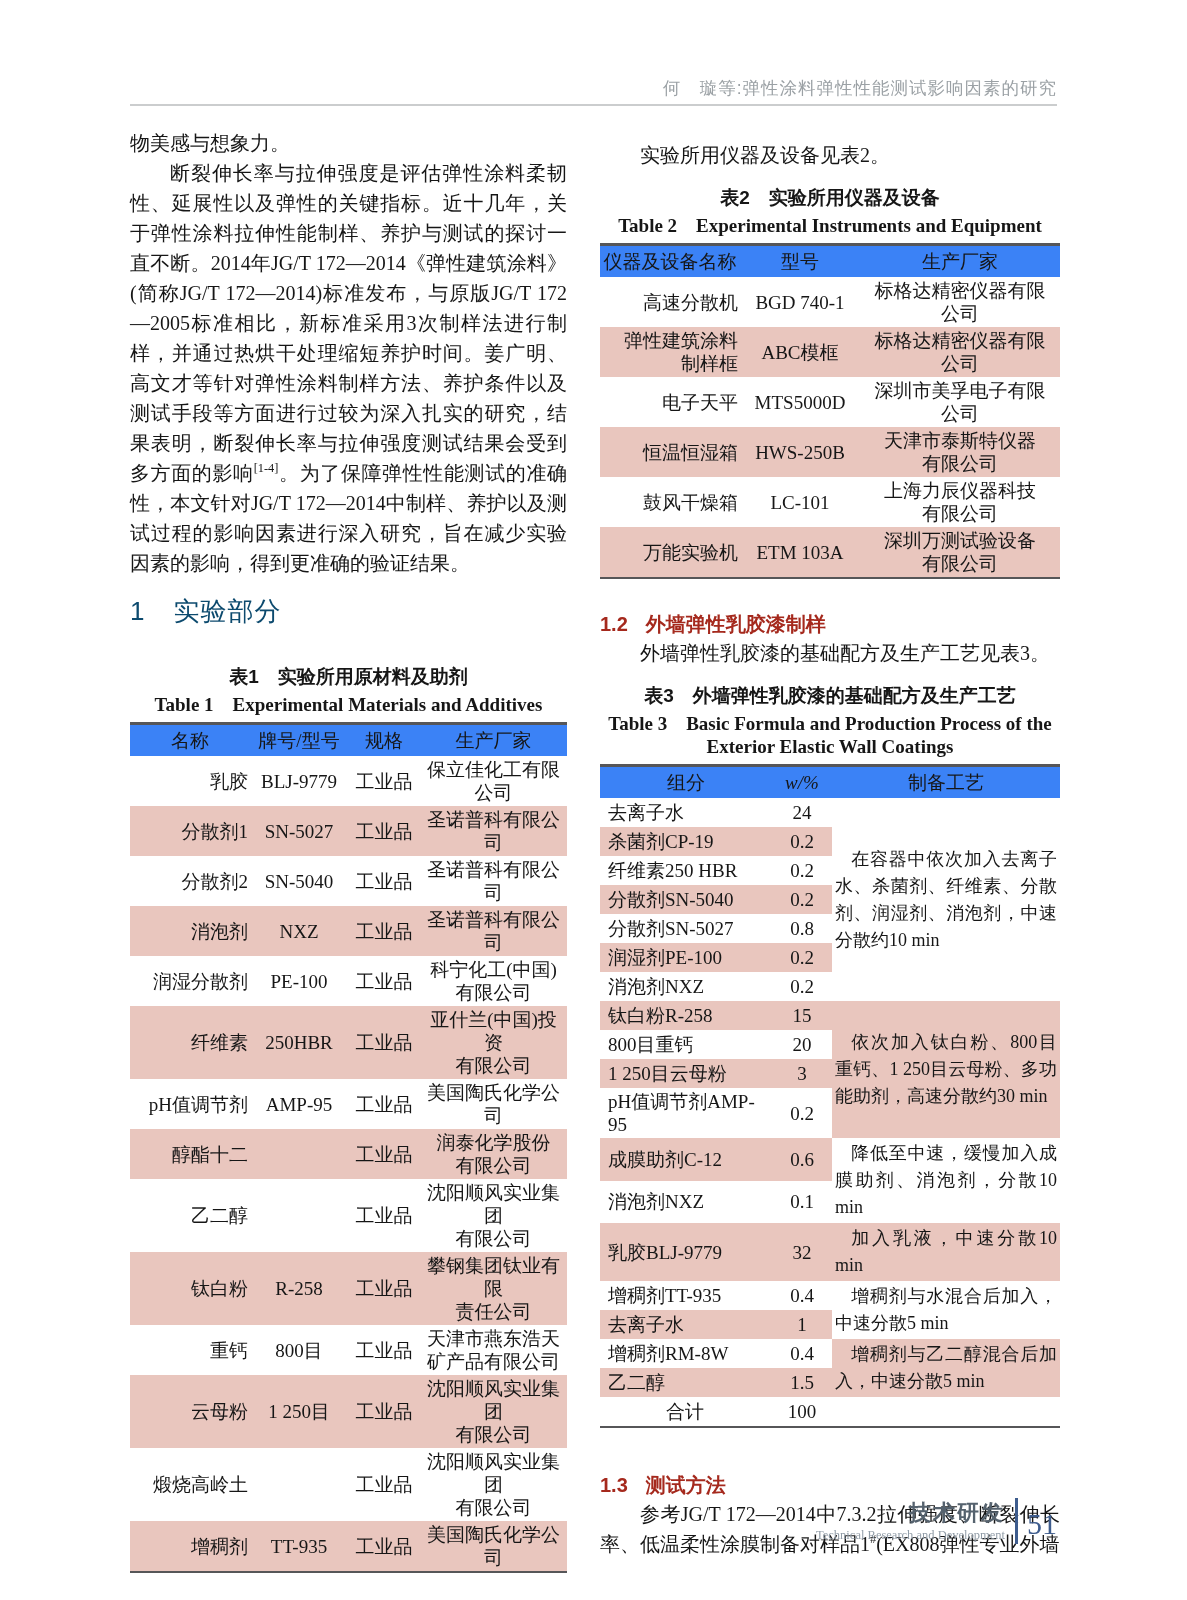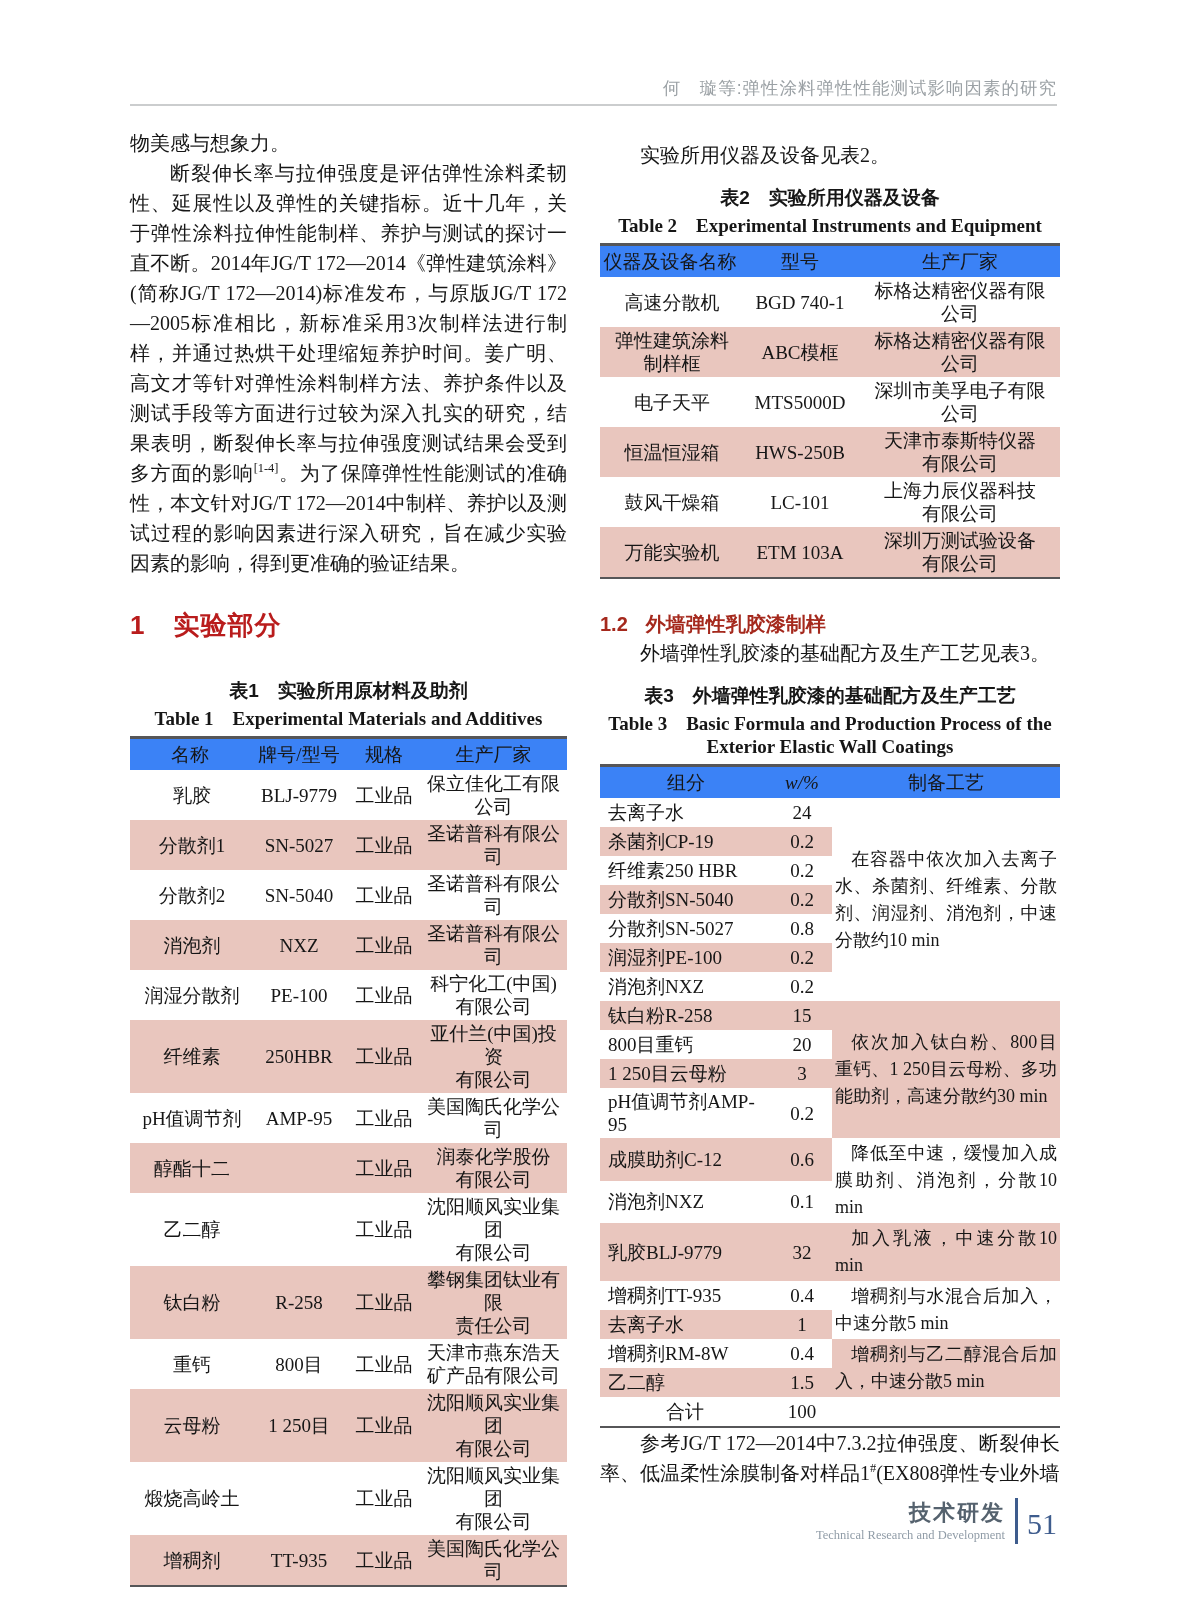--- a/index.html
+++ b/index.html
@@ -17,22 +17,22 @@
 
   .col { position:absolute; top:128px; }
   #colL { left:130px; width:437px; }
   #colR { left:600px; width:460px; }
 
   p.body { font-size:20px; line-height:30px; text-align:justify; margin:0; }
   .indent { text-indent:2em; }
   sup { font-size:0.62em; vertical-align:super; line-height:0;margin-top:12px; }
 
   .sec1 {
-    margin:30px 0 0 0; color:#b91c1c; font-family:"Liberation Sans","DejaVu Sans",sans-serif;
-    font-size:26px; font-weight:bold; letter-spacing:1px;
+    margin:16px 0 0 0; color:#0c4a6e; font-family:"Liberation Sans","DejaVu Sans",sans-serif;
+    font-size:26px; font-weight:normal; letter-spacing:1px;
   }
   .sec1 .num { margin-right:28px; }
   .sec2 {
     margin:12px 0 0 0; color:#a5291d; font-family:"Liberation Sans","DejaVu Sans",sans-serif;
     font-size:20px; font-weight:bold;
   }
   .sec2 .num { margin-right:18px; }
   .afterhead { margin-top:5px; }
 
   .capwrap { text-align:center; margin-top:36px; }
@@ -45,21 +45,21 @@
     border-collapse:collapse; table-layout:fixed; width:100%;
     border-top:3px solid #565658; border-bottom:2px solid #565658;
     font-size:19px;
   }
   .dtable th, .dtable td {
     text-align:center; vertical-align:middle; padding:2px 2px;
     line-height:23px; white-space:pre-line; overflow:hidden; font-weight:normal;
   }
   .dtable th { background:#3b82f6; height:27px; }
   .dtable td.pink { background:#e9c6be; }
-  .t1 td:first-child, .t2 td:first-child { text-align:center; padding-left:6px; }
+  .t1 td:first-child, .t2 td:first-child { text-align:right; padding-left:6px; }
   .t3 td:first-child { text-align:left; padding-left:8px; }
   .dtable td { height:25px; }
   td.proc {
     text-align:left; font-size:18px; line-height:27px; text-indent:0.9em;
     padding:2px 3px; white-space:normal; text-align:justify;
   }
   td.ctr { text-align:center !important; padding-left:0 !important; }
   th.ital { font-style:italic; }
 
   
@@ -371,20 +371,23 @@
             </tr>
             <tr>
               <td class="ctr">合计</td>
               <td>100</td>
               <td></td>
             </tr>
           </tbody>
         </table>
       </div>
 
+    <div class="sec2" style="margin-top:44px;">
+      <span class="num">1.3</span><span>测试方法</span>
+    </div>
     <p class="body indent afterhead"><span>参考JG/T 172—2014中7.3.2拉伸强度、断裂伸长率、低温柔性涂膜制备对样品1</span><sup>#</sup><span>(EX808弹性专业外墙</span></p>
   </div>
 
   <div class="footer">
     <div class="f-text">
       <div class="f-zh">技术研发</div>
       <div class="f-en">Technical Research and Development</div>
     </div>
     <div class="f-bar"></div>
     <div class="f-num">51</div>

